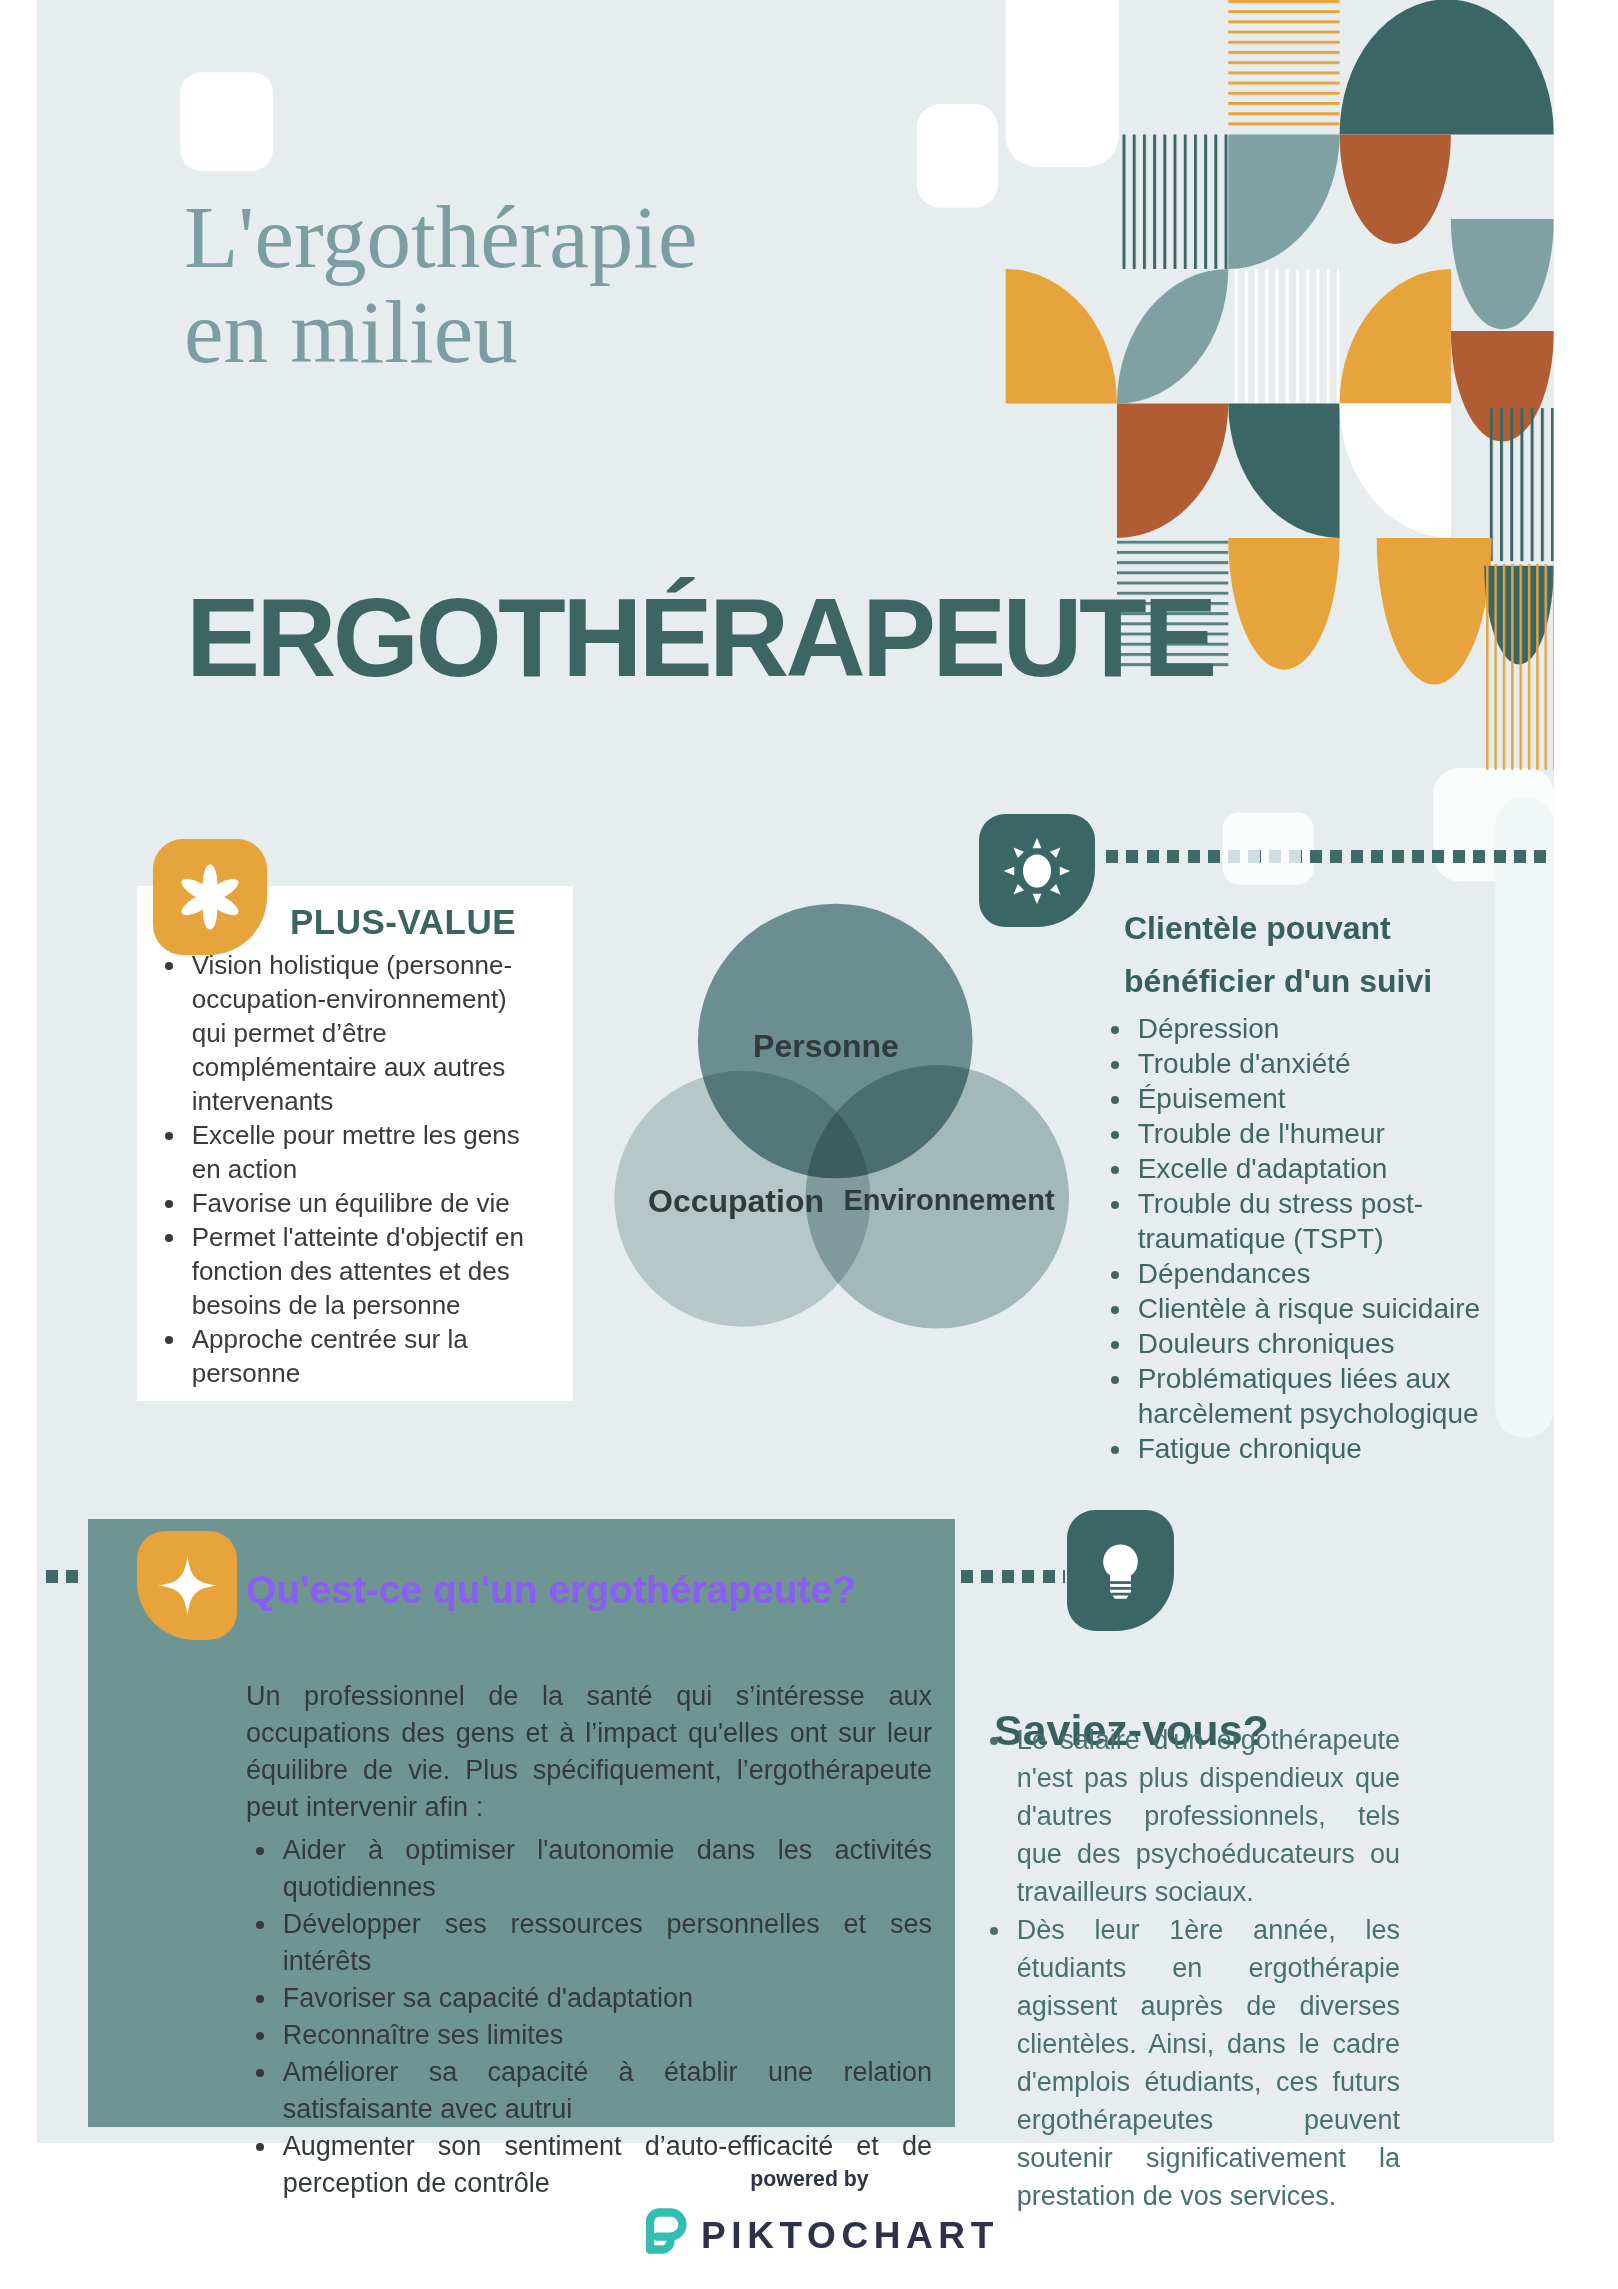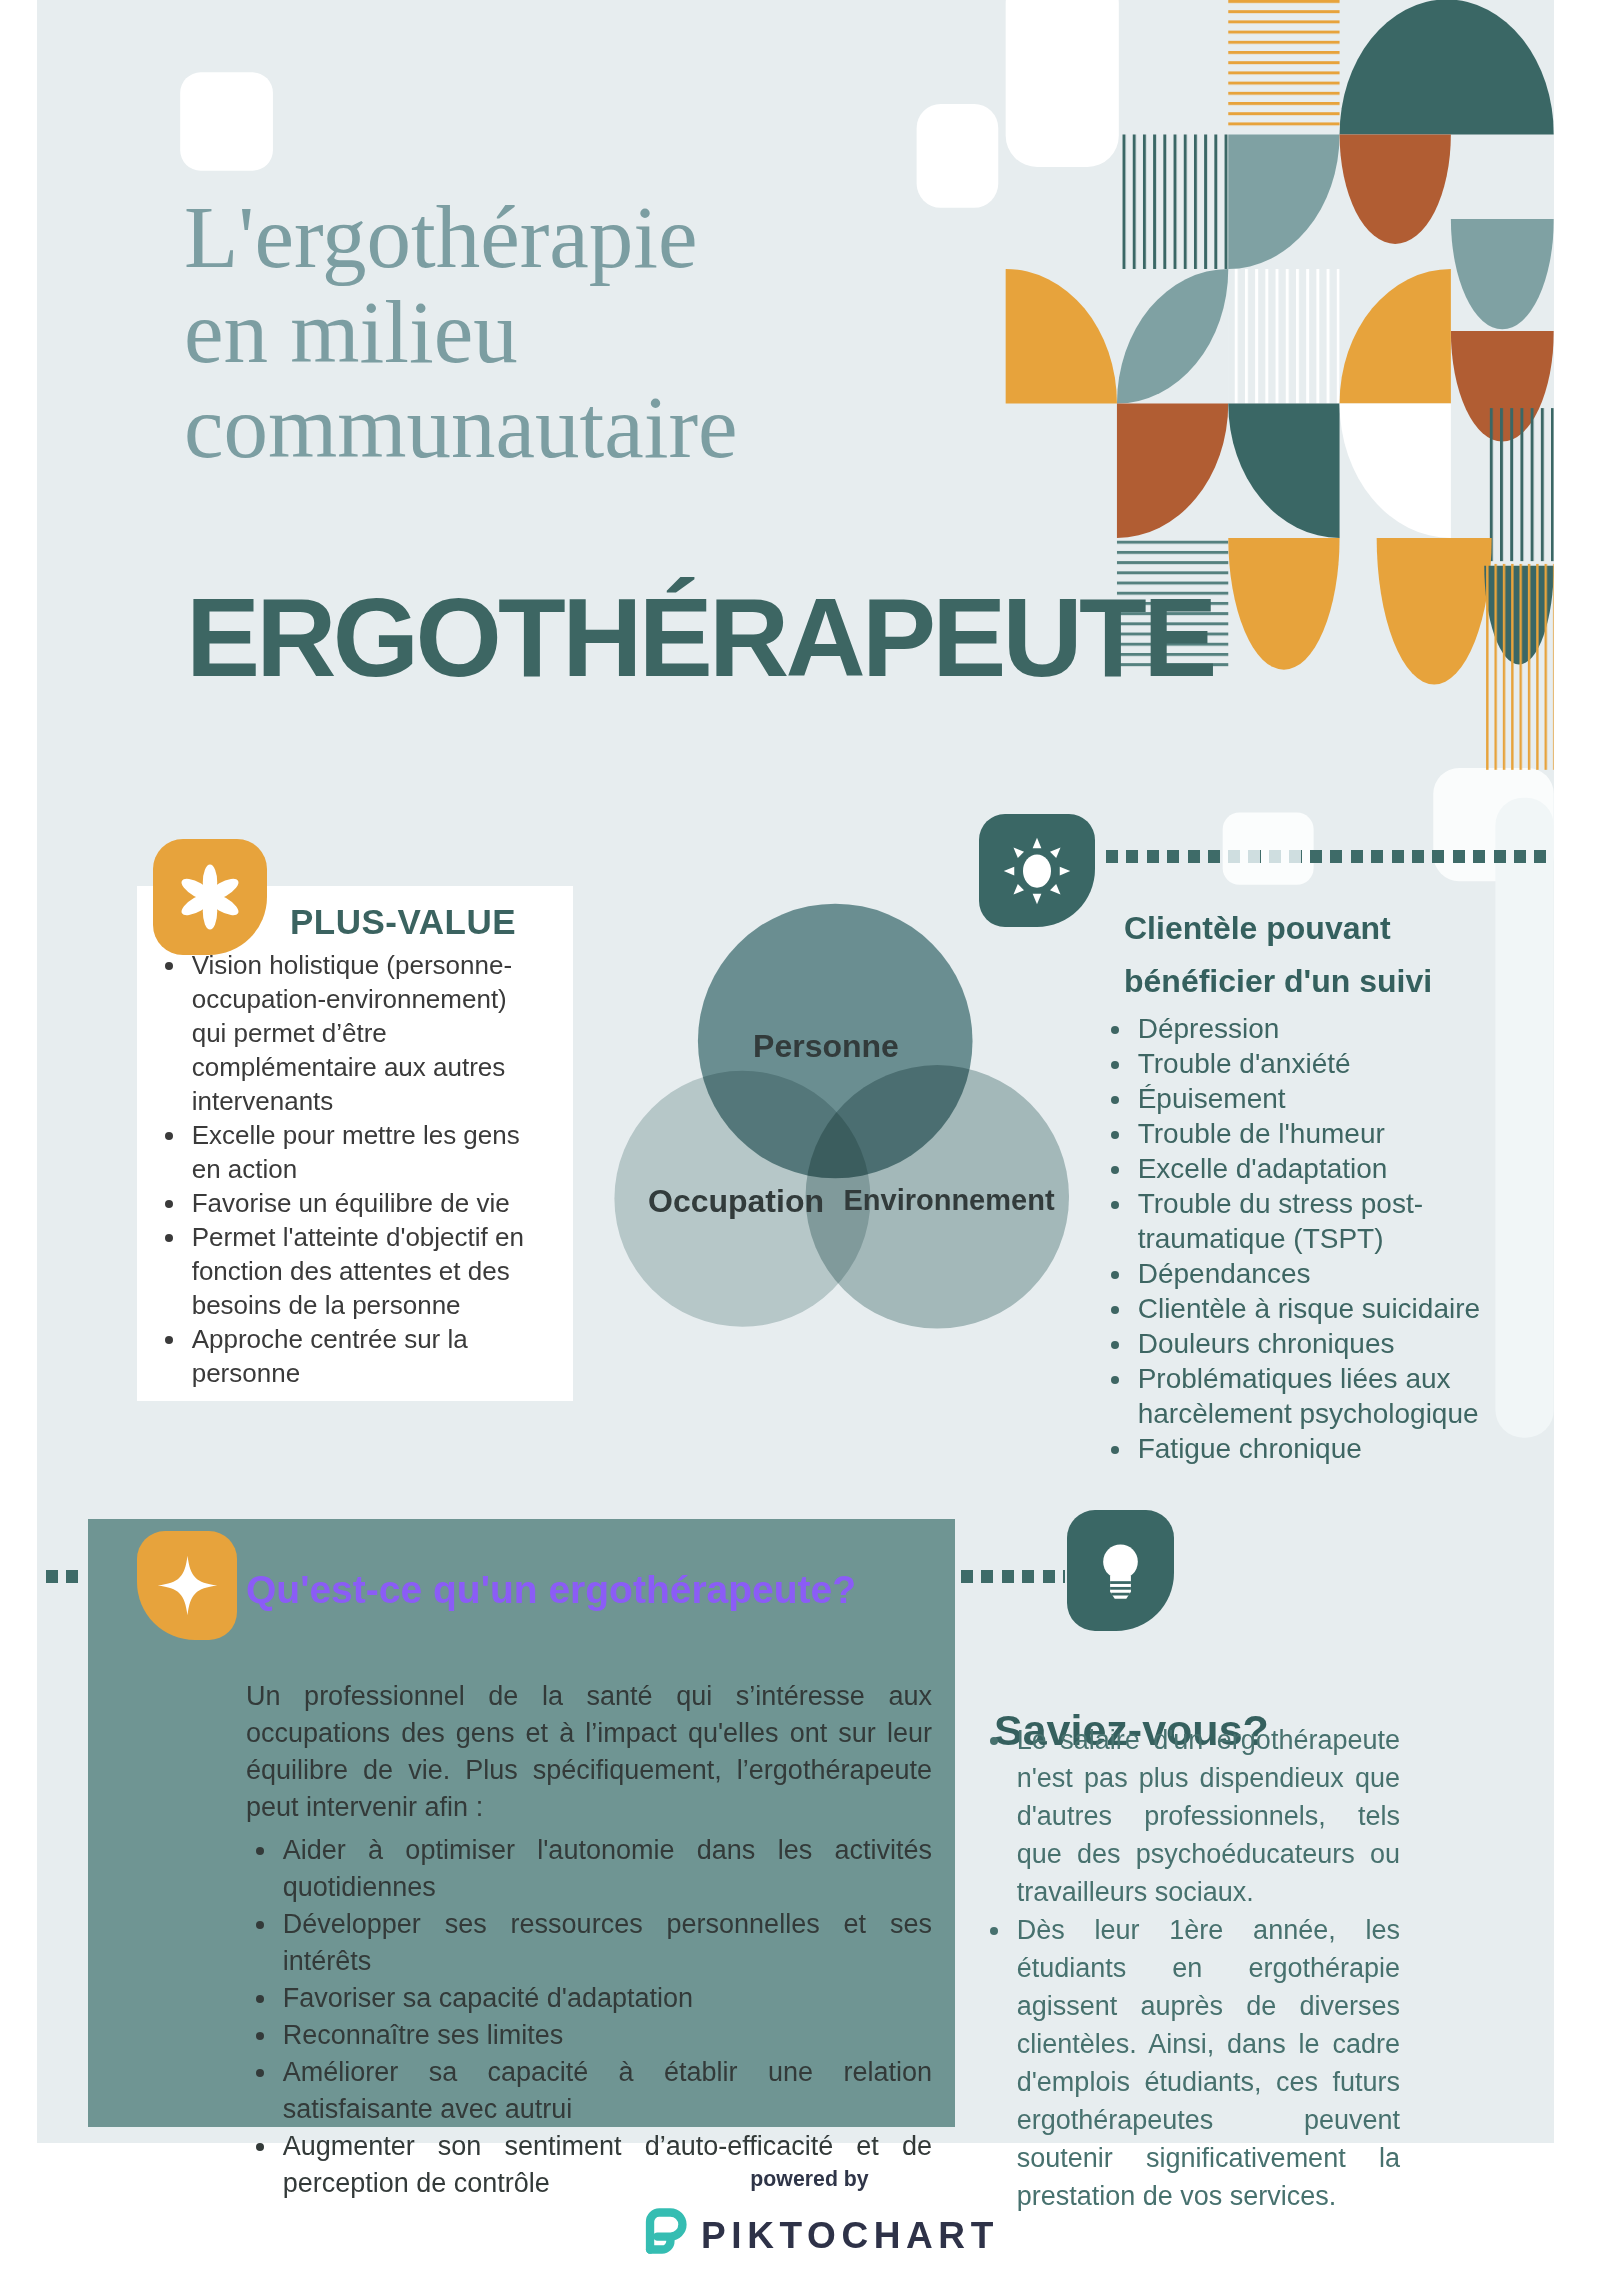--- a/index.html
+++ b/index.html
@@ -118,21 +118,20 @@
       <path d="M1324,580 A60,142 0 0 0 1444,580 Z" fill="#E7A33C"></path>
       <path d="M1484,580 A62,158 0 0 0 1608,580 Z" fill="#E7A33C"></path>
       <path d="M1600,610 A37,105 0 0 0 1675,610 Z" fill="#3A6765"></path>
       <rect x="1600" y="608" width="75" height="222" fill="url(#pvO)"></rect>
     </g>
   </svg>
 
   <div class="abs main-title">
     <div>L'ergothérapie</div>
     <div>en milieu</div>
-    <div>communautaire</div>
   </div>
   <div class="abs big-word">ERGOTHÉRAPEUTE</div>
 
   <div class="abs plus-card"></div>
   <div class="abs icon-box box-orange" style="left:153px;top:839px;width:114px;height:116px;border-radius:30px 30px 58px 30px;">
     <svg width="72" height="72" viewBox="-40 -40 80 80">
       <g fill="#ffffff">
         <ellipse rx="8" ry="20" cy="-16"></ellipse>
         <ellipse rx="8" ry="20" cy="-16" transform="rotate(60)"></ellipse>
         <ellipse rx="8" ry="20" cy="-16" transform="rotate(120)"></ellipse>

